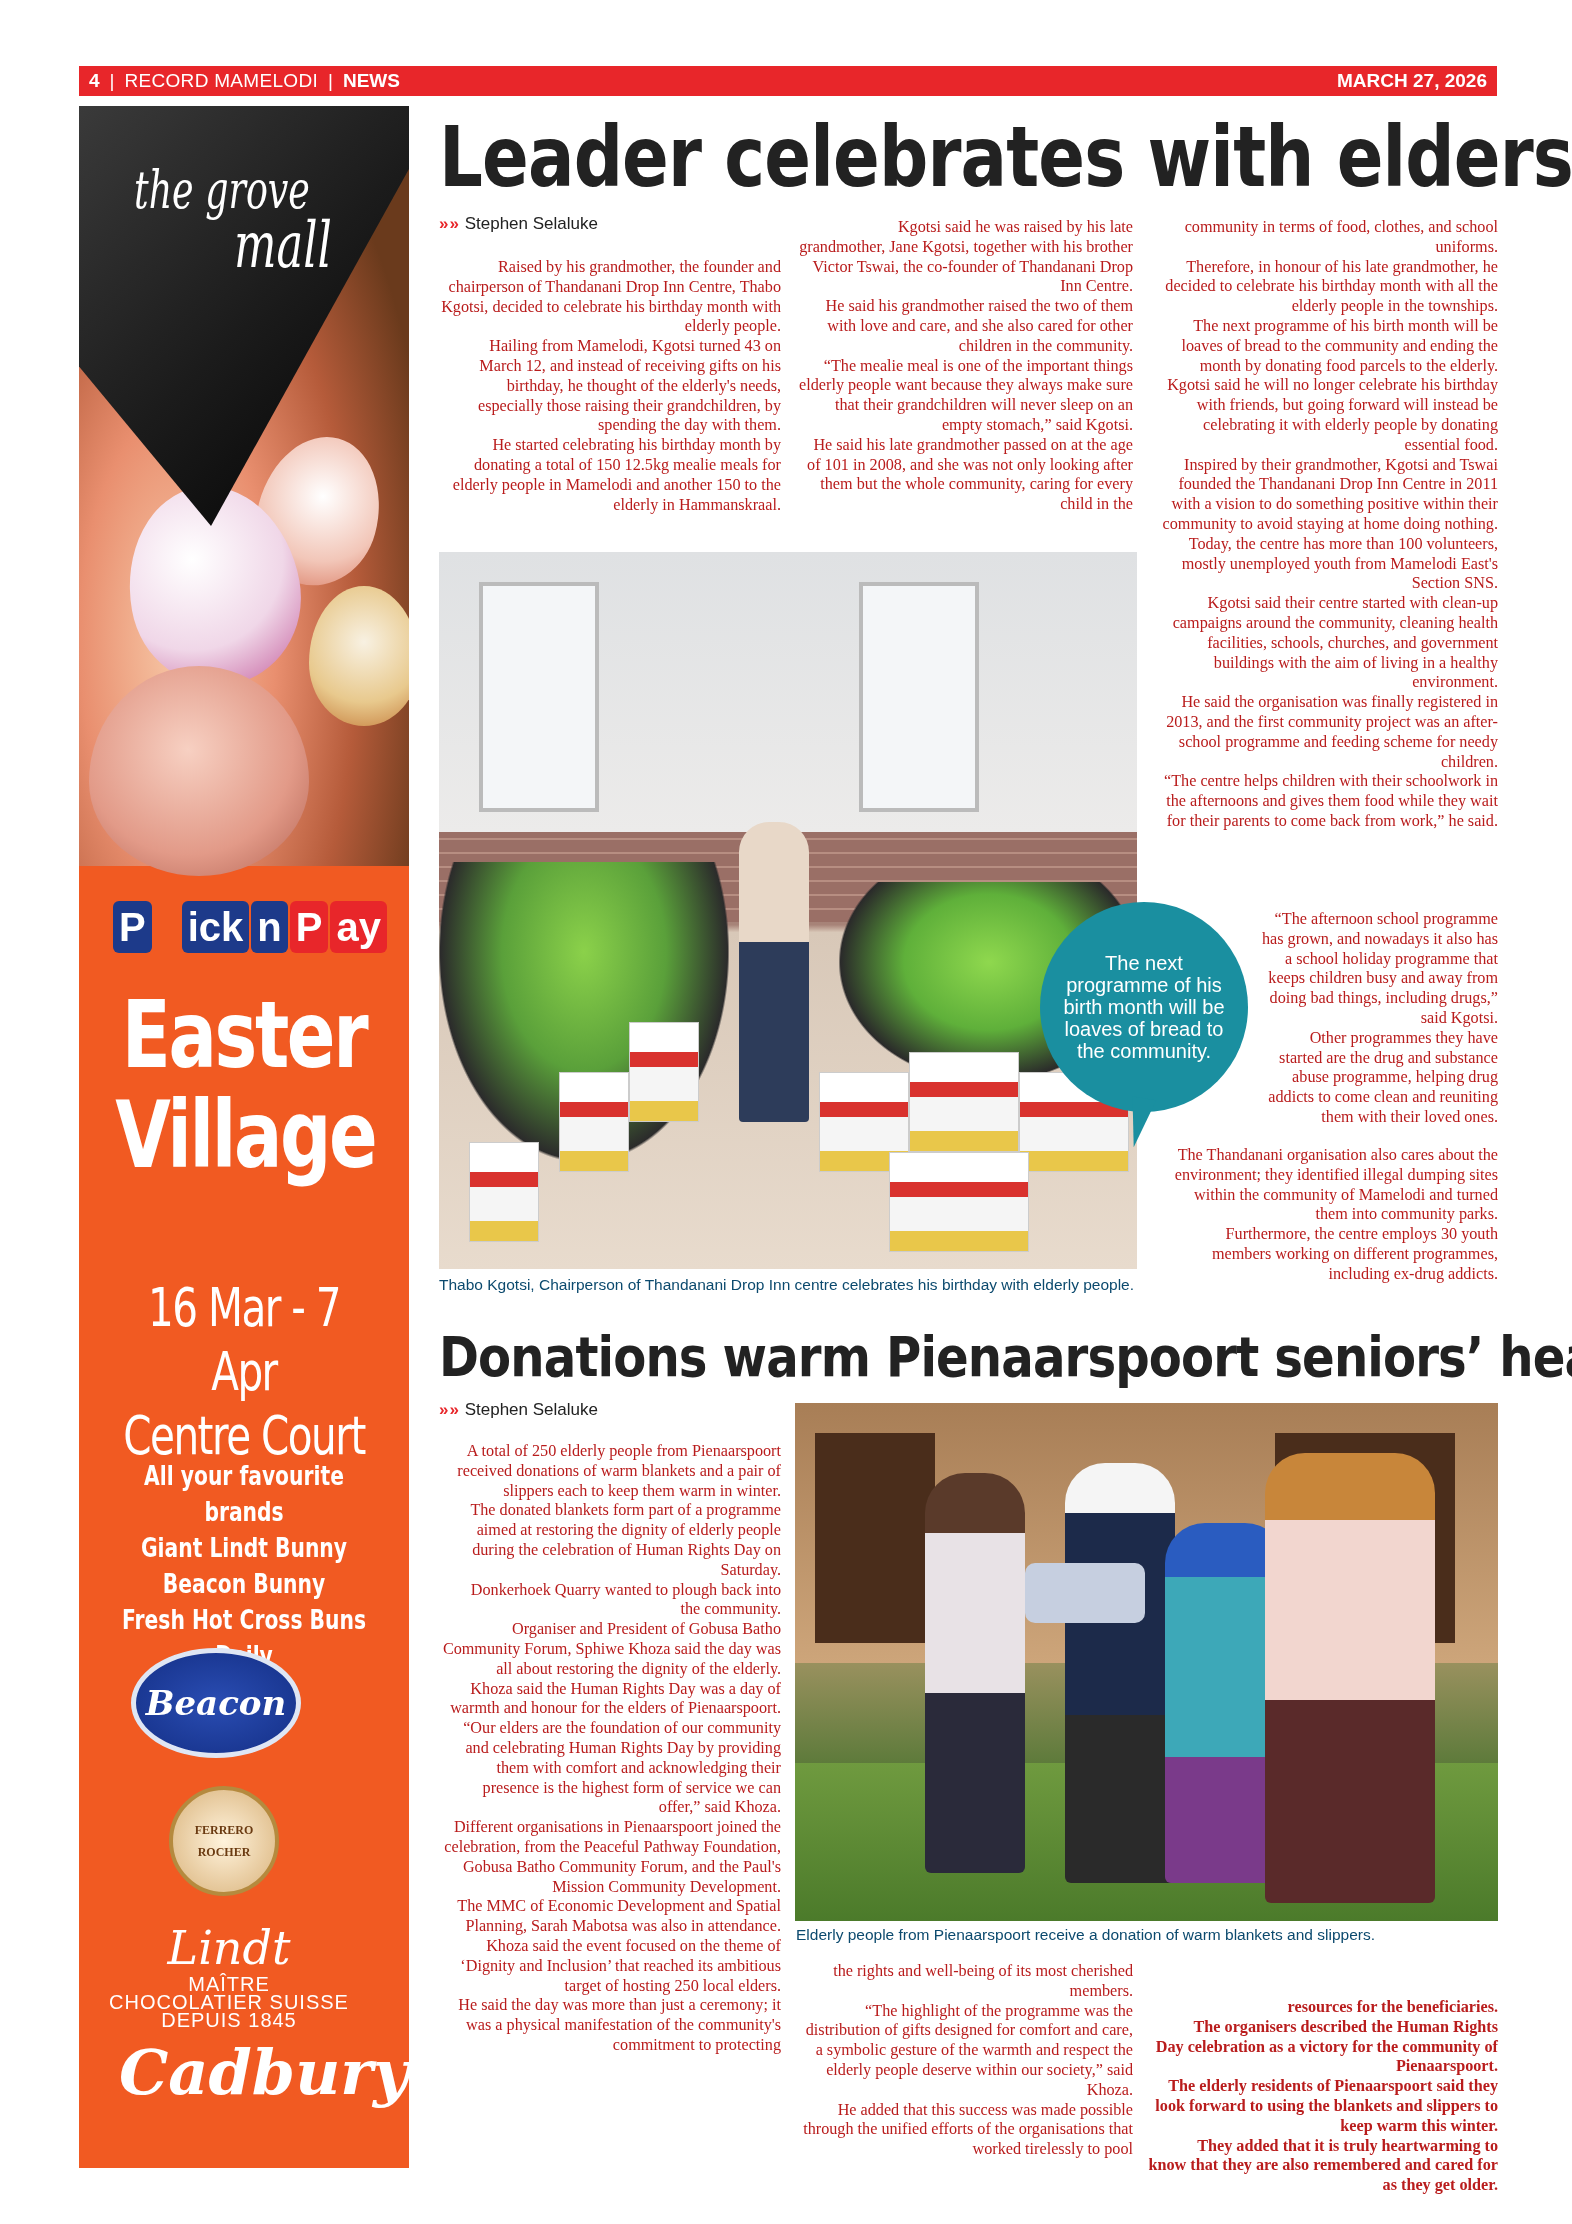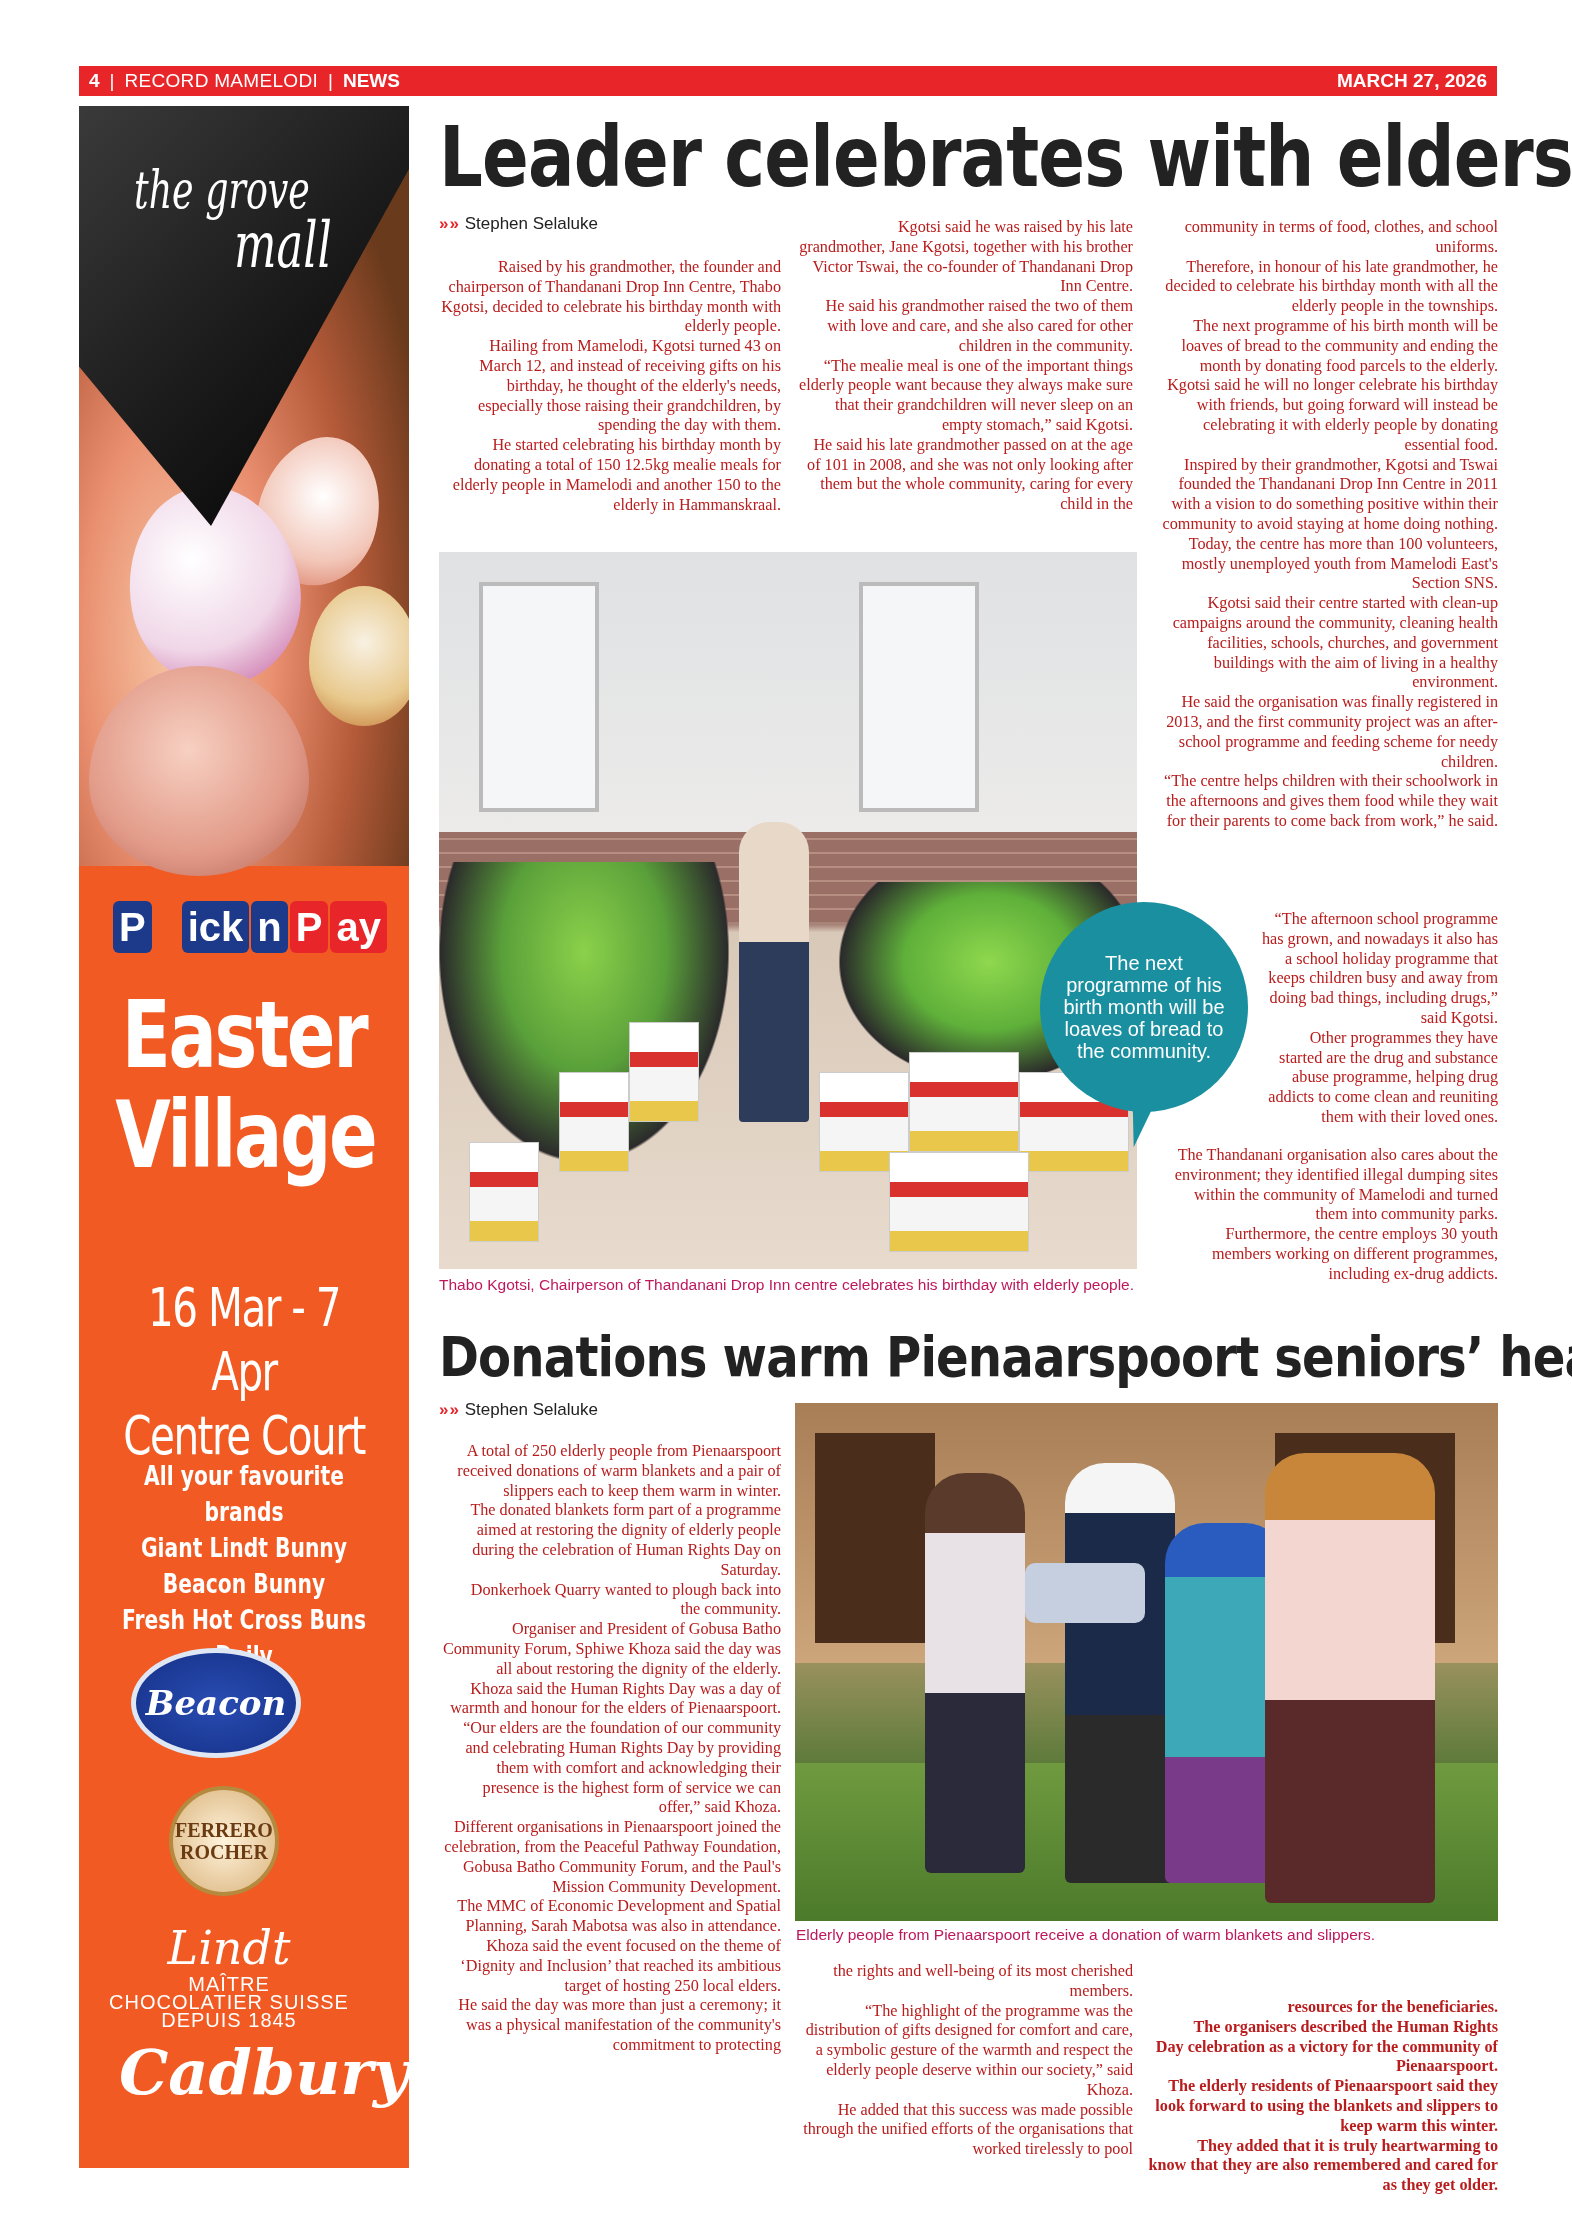--- a/index.html
+++ b/index.html
@@ -34,21 +34,21 @@
   .pnp span { font-family: "Liberation Sans", sans-serif; font-weight: bold; font-size: 40px; color: #fff; padding: 0 6px; border-radius: 6px; line-height: 52px; }
   .pnp .b { background: #1d3a8a; }
   .pnp .r { background: #e8262a; }
   .pnp .plain { background: #1d3a8a; margin-left: 28px; }
 
   .ad-title { position: absolute; left: 0; top: 880px; width: 330px; text-align: center; color: #fff; font-family: "DejaVu Sans", sans-serif; font-weight: bold; font-size: 92px; line-height: 100px; letter-spacing: -3px; transform: scaleX(0.78); transform-origin: center; }
   .ad-dates { position: absolute; left: 0; top: 1170px; width: 330px; text-align: center; color: #fff; font-family: "DejaVu Sans", sans-serif; font-size: 54px; line-height: 64px; letter-spacing: -2px; transform: scaleX(0.75); transform-origin: center; }
   .ad-promo { position: absolute; left: 0; top: 1352px; width: 330px; text-align: center; color: #fff; font-family: "DejaVu Sans", sans-serif; font-weight: bold; font-size: 26px; line-height: 36px; transform: scaleX(0.78); transform-origin: center; }
 
   .beacon { position: absolute; left: 52px; top: 1542px; width: 170px; height: 110px; border-radius: 50%; background: radial-gradient(ellipse, #2a4db3, #142f86); border: 5px solid #dfe6f4; display: flex; align-items: center; justify-content: center; color: #fff; font-family: "DejaVu Serif", serif; font-style: italic; font-weight: bold; font-size: 34px; }
-  .ferrero { position: absolute; left: 90px; top: 1680px; width: 110px; height: 110px; border-radius: 50%; background: radial-gradient(circle, #fff3dc, #d9b27a); border: 4px solid #b58a3e; display: flex; flex-direction: column; align-items: center; justify-content: center; color: #6b3b12; font-family: "Liberation Serif", serif; font-weight: bold; font-size: 20px; line-height: 22px; }
+  .ferrero { position: absolute; left: 90px; top: 1680px; width: 110px; height: 110px; border-radius: 50%; background: radial-gradient(circle, #fff3dc, #d9b27a); border: 4px solid #b58a3e; display: flex; flex-direction: column; align-items: center; justify-content: center; color: #6b3b12; font-family: "Liberation Serif", serif; font-weight: bold; font-size: 12px; line-height: 22px; }
   .lindt { position: absolute; left: 30px; top: 1815px; width: 240px; text-align: center; color: #fff; }
   .lindt .lt { font-family: "DejaVu Serif", serif; font-style: italic; font-size: 46px; line-height: 54px; }
   .lindt .ls { font-family: Liberation Sans, sans-serif; font-size: 20px; letter-spacing: 1px; line-height: 18px; }
   .cadbury { position: absolute; left: 40px; top: 1930px; width: 250px; text-align: center; color: #fff; font-family: "DejaVu Serif", serif; font-style: italic; font-weight: bold; font-size: 62px; }
 
   
   .headline1 { position: absolute; left: 439px; top: 112px; width: 1060px; font-family: "DejaVu Sans", sans-serif; font-weight: bold; font-size: 84px; line-height: 90px; color: #222; letter-spacing: -1px; transform: scaleX(0.82); transform-origin: left; white-space: nowrap; }
   .byline { position: absolute; font-family: "Liberation Sans", sans-serif; font-size: 17px; color: #222; }
   .byline .arr { color: #e8262a; font-weight: bold; margin-right: 4px; letter-spacing: -3px; }
 
@@ -62,21 +62,21 @@
     background:
       linear-gradient(180deg, #d9dadd 0%, #e6e6e3 38%, #9a7a74 40%, #a78378 52%, #d7c5b5 53%, #cfbaa6 100%); }
   .p1-floor { position: absolute; left: 0; top: 380px; width: 100%; height: 337px; background: linear-gradient(180deg, #d8c8b8, #e8dbcd); }
   .p1-wall { position: absolute; left: 0; top: 0; width: 100%; height: 280px; background: linear-gradient(180deg, #dfe1e3, #ecebea); }
   .p1-brick { position: absolute; left: 0; top: 280px; width: 100%; height: 90px; background: repeating-linear-gradient(0deg, #9a6f66 0 12px, #b78e82 12px 14px); }
   .p1-window { position: absolute; top: 30px; width: 120px; height: 230px; background: #f4f6f8; border: 4px solid #bbb; }
   .p1-people-left { position: absolute; left: 0; top: 310px; width: 290px; height: 300px; background: radial-gradient(ellipse at 50% 30%, #8bd14a 0%, #5aa03a 40%, #2b2b2b 70%, transparent 71%); }
   .p1-people-right { position: absolute; left: 400px; top: 330px; width: 300px; height: 200px; background: radial-gradient(ellipse at 50% 40%, #8fd84e 0%, #5fb03a 40%, #2a2a2a 70%, transparent 71%); }
   .p1-man { position: absolute; left: 300px; top: 270px; width: 70px; height: 300px; background: linear-gradient(180deg, #e8d8c8 0 40%, #2d3c5a 40% 100%); border-radius: 30px 30px 4px 4px; }
   .bag { position: absolute; width: 70px; height: 100px; background: linear-gradient(180deg, #fff 0 30%, #d9322e 30% 45%, #f5f5f5 45% 80%, #e9c74a 80%); border: 1px solid #ccc; }
-  .caption { position: absolute; font-family: "Liberation Sans", sans-serif; font-size: 15.5px; line-height: 19px; color: #be185d; }
+  .caption { position: absolute; font-family: "Liberation Sans", sans-serif; font-size: 15.5px; line-height: 19px; color: #0c4a6e; }
 
   .pullquote { position: absolute; left: 1040px; top: 902px; width: 208px; height: 210px; background: #1a8fa0; border-radius: 50%; color: #fff; font-family: "Liberation Sans", sans-serif; font-size: 20px; line-height: 22px; text-align: center; display: flex; align-items: center; justify-content: center; padding: 22px; }
   .pq-tail { position: absolute; left: 1128px; top: 1098px; width: 0; height: 0; border-left: 10px solid transparent; border-right: 14px solid transparent; border-top: 50px solid #1a8fa0; transform: rotate(10deg); }
   .headline2 { position: absolute; left: 439px; top: 1322px; width: 1060px; font-family: "DejaVu Sans", sans-serif; font-size: 56px; line-height: 70px; color: #222; letter-spacing: -1px; transform: scaleX(0.86); transform-origin: left; white-space: nowrap; }
 
   .photo2 { left: 795px; top: 1403px; width: 703px; height: 518px;
     background: linear-gradient(180deg, #8a6a48 0%, #c8a27a 35%, #5c7a3a 70%, #6f9a3f 100%); }
   .p2-wall { position: absolute; left: 0; top: 0; width: 100%; height: 260px; background: linear-gradient(180deg, #a87e56, #cda57a); }
   .p2-door { position: absolute; top: 30px; width: 120px; height: 210px; background: #4a2d1b; }
   .p2-grass { position: absolute; left: 0; top: 360px; width: 100%; height: 160px; background: linear-gradient(180deg, #6f9a3f, #4b7a2a); }

